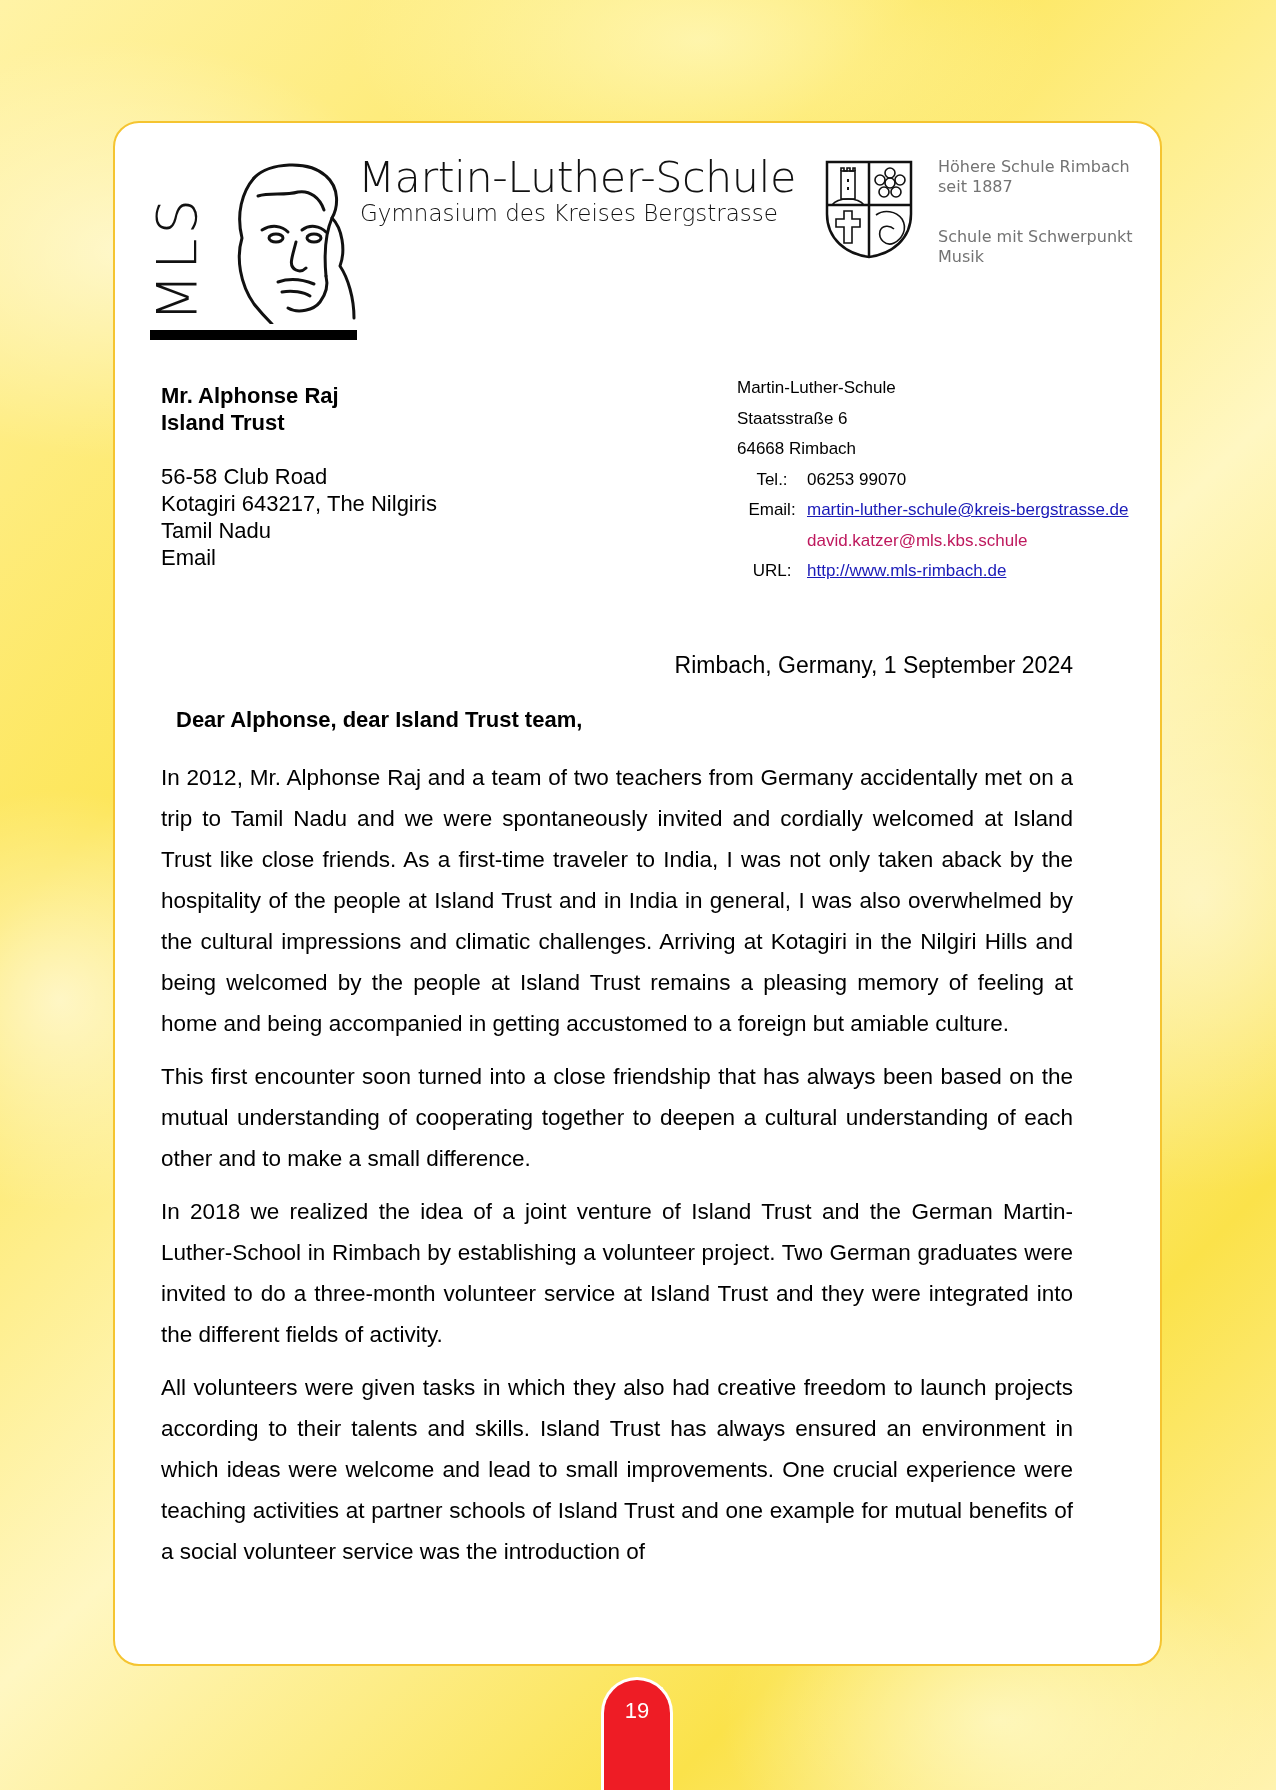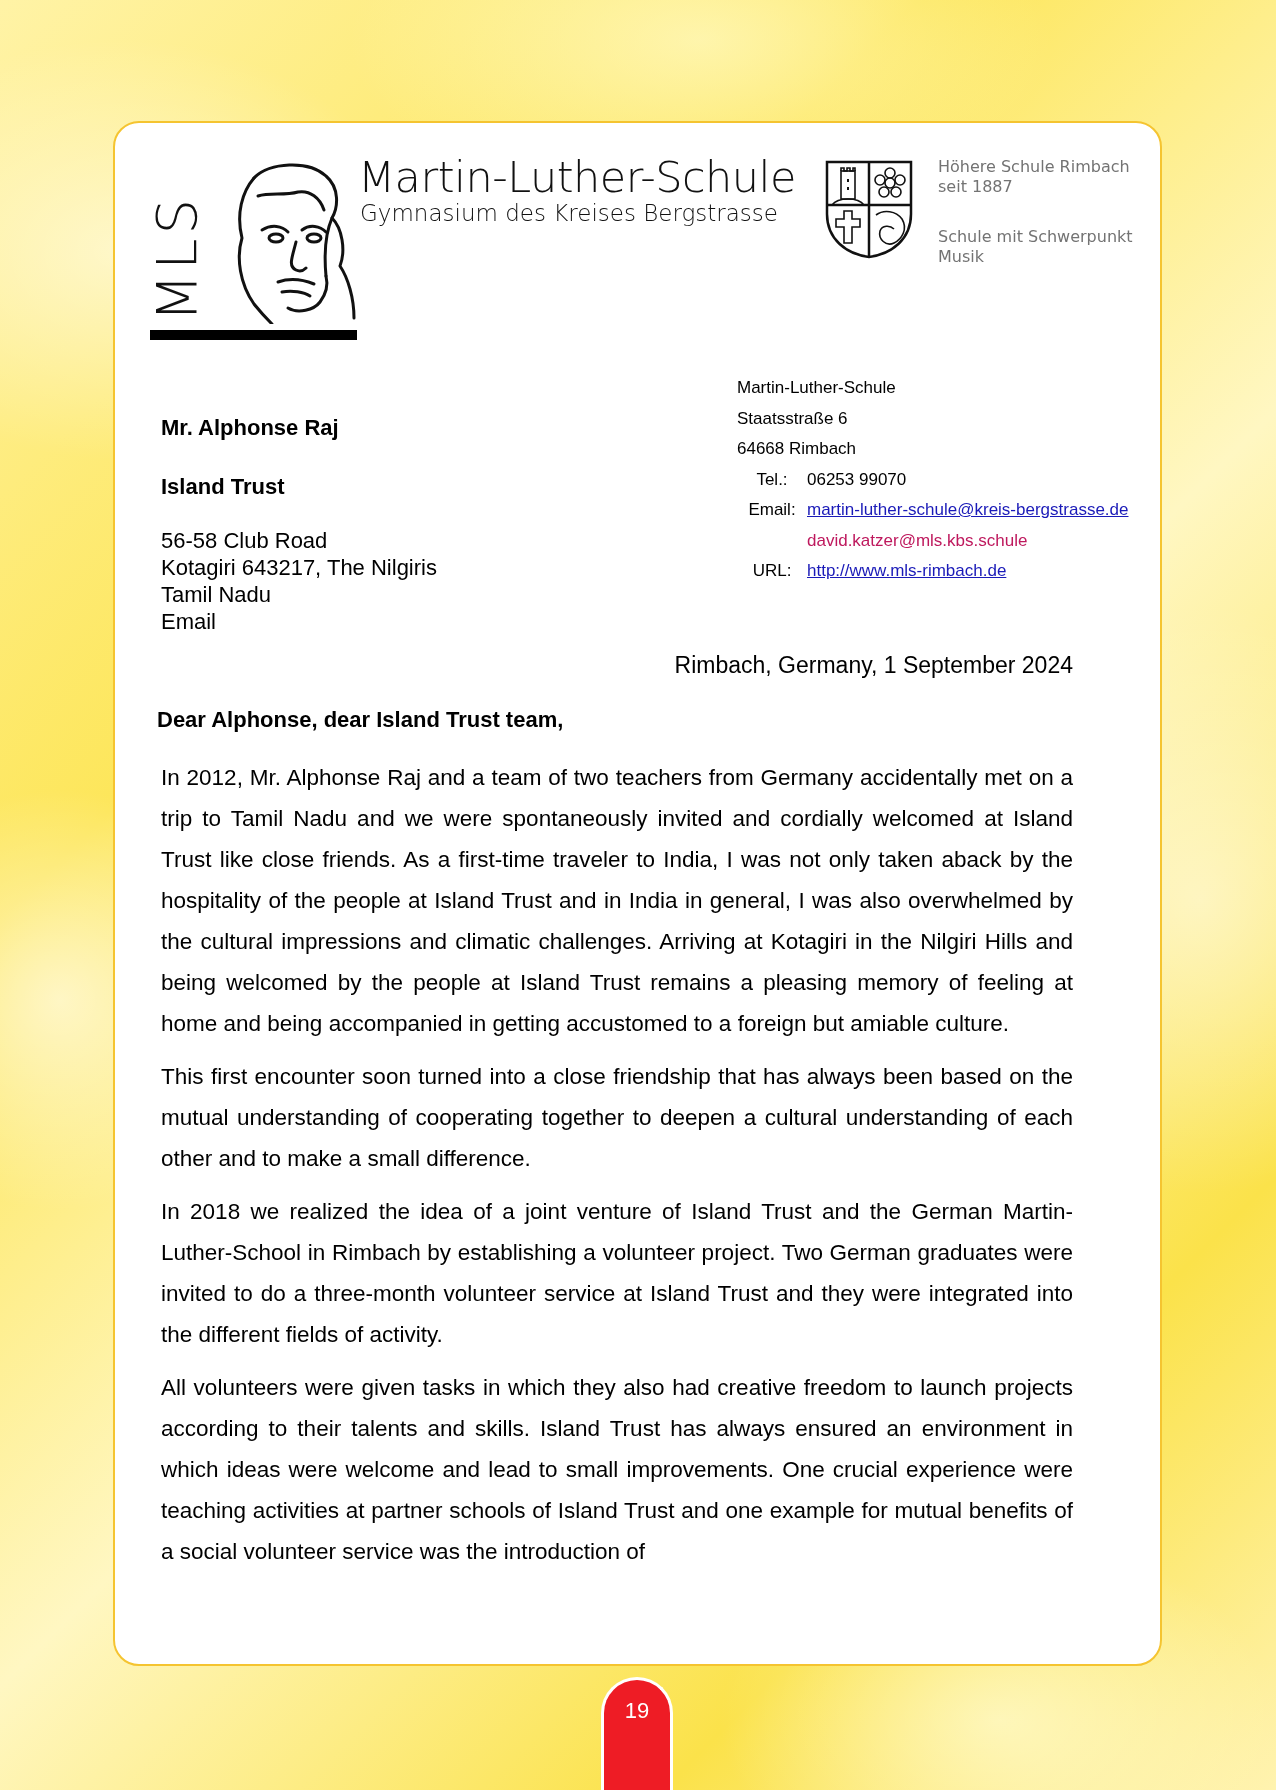--- a/index.html
+++ b/index.html
@@ -41,33 +41,33 @@
     .crest { position: absolute; left: 824px; top: 159px; width: 90px; height: 100px; }
     .tagline {
       position: absolute; left: 938px; font-family: "DejaVu Sans", sans-serif;
       font-size: 16px; color: #737373; line-height: 20px; white-space: nowrap;
     }
     .tagline.t1 { top: 157px; }
     .tagline.t2 { top: 211px; margin-top: 16px; }
 
     
     .recipient { position: absolute; left: 161px; top: 382px; font-size: 22px; line-height: 27px; color: #000; }
-    .recipient .bold { font-weight: bold; margin-top: 32px; }
+    .recipient .bold { font-weight: bold; }
     .recipient .gap { height: 27px; }
 
     
     .sender { position: absolute; left: 737px; top: 376px; font-size: 17px; color: #000; }
     .sender .row { height: 30.5px; line-height: 24px; white-space: nowrap; }
     .sender .lbl { display: inline-block; width: 70px; text-align: center; }
     .sender a { color: #1a1ab8; text-decoration: underline; }
     .sender .plain-blue { color: #be185d; }
 
     
     .date { position: absolute; right: 203px; top: 652px; font-size: 23px; color: #000; }
-    .salutation { position: absolute; left: 157px; top: 707px; font-size: 22px; font-weight: bold; color: #000; }
+    .salutation { position: absolute; left: 176px; top: 707px; font-size: 22px; font-weight: bold; color: #000; }
     .body {
       position: absolute; left: 161px; top: 757px; width: 912px;
       font-size: 22.5px; line-height: 41px; color: #000; text-align: justify;
     }
     .body p { margin: 0 0 12px 0; }
 
     
     .page-tab {
       position: absolute; left: 601px; top: 1677px; width: 72px; height: 120px;
       background: #ee1c25; border: 3px solid #ffffff; border-bottom: none;

